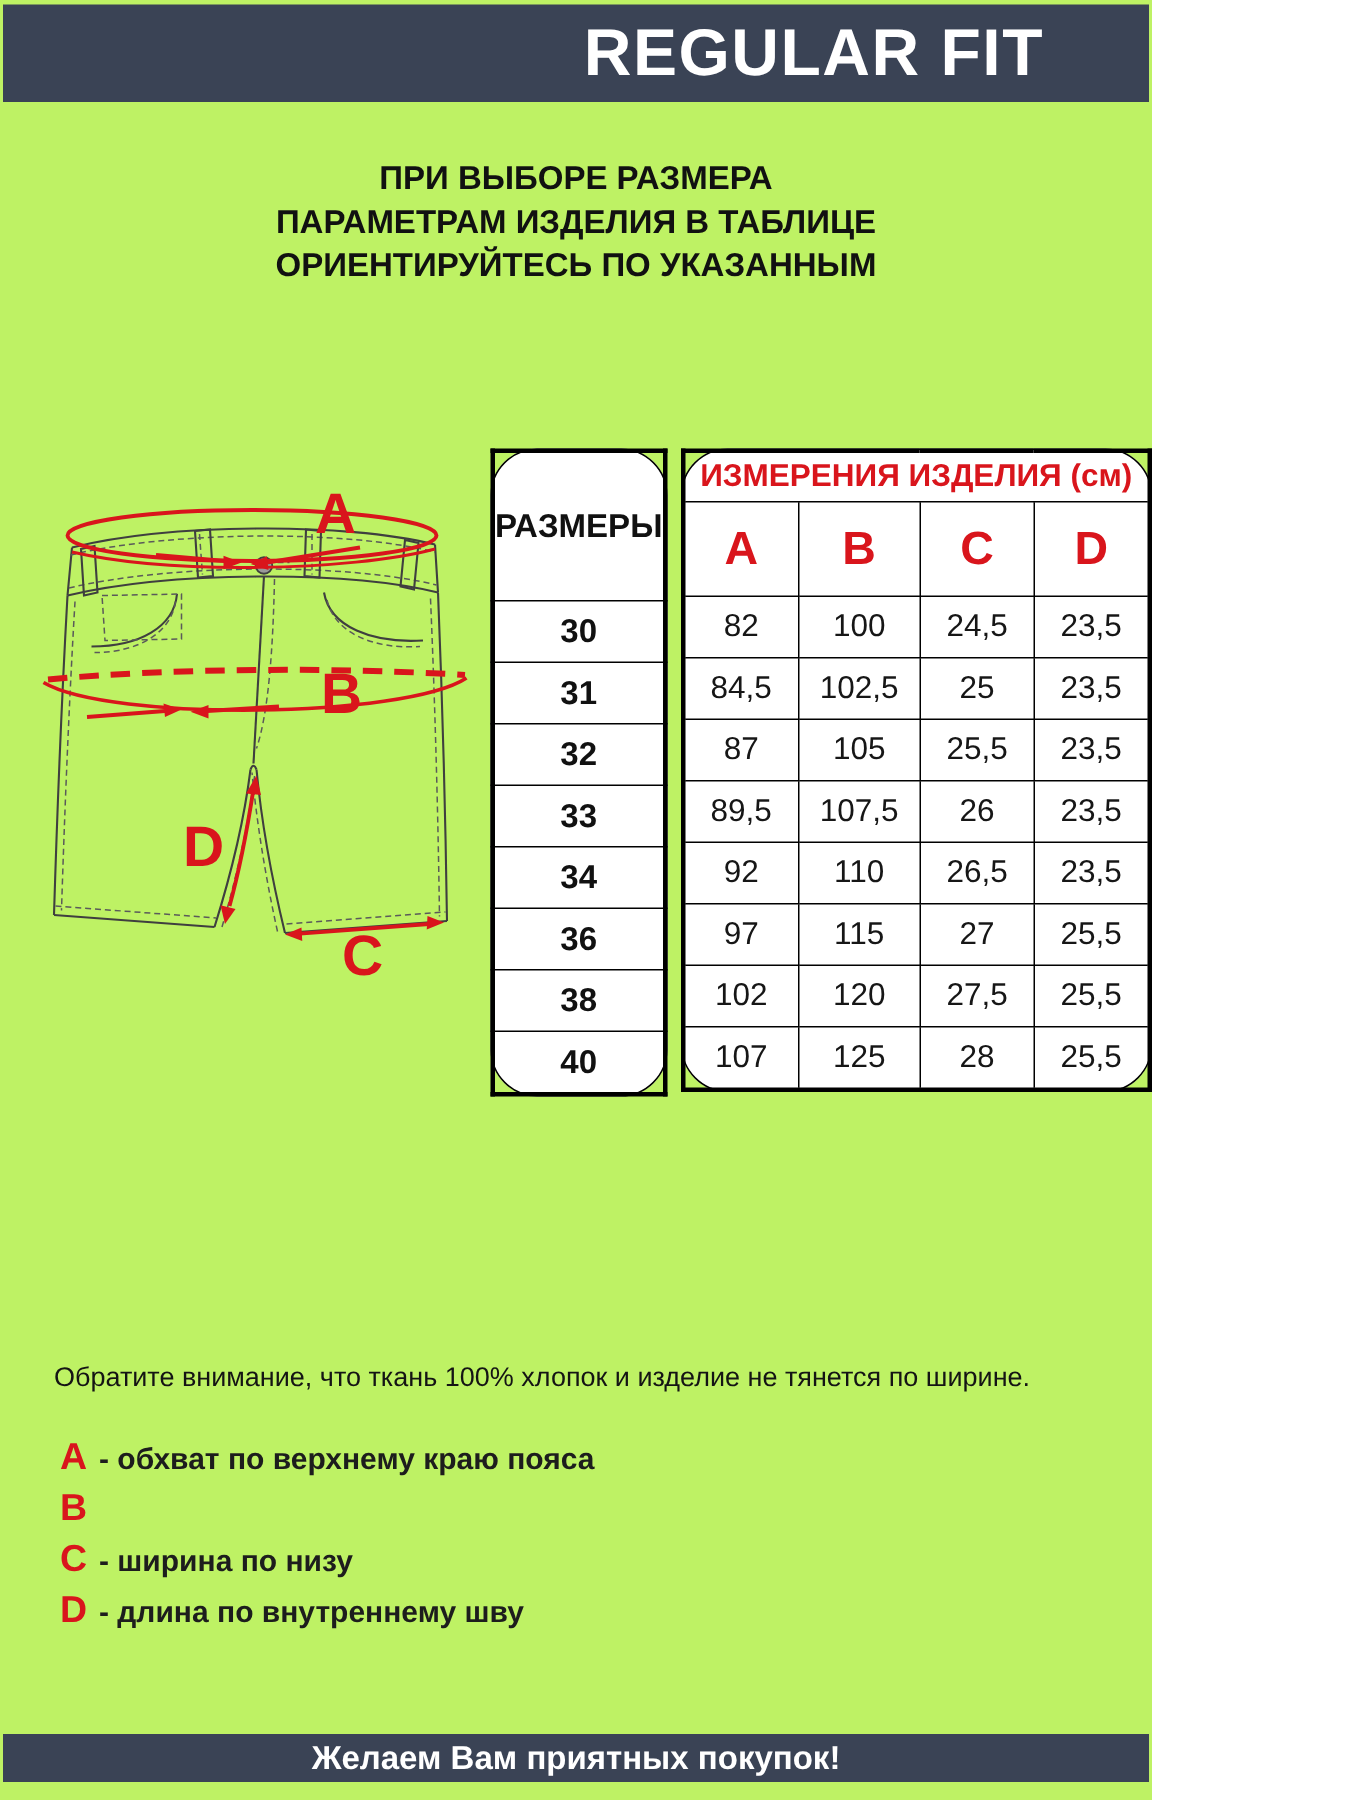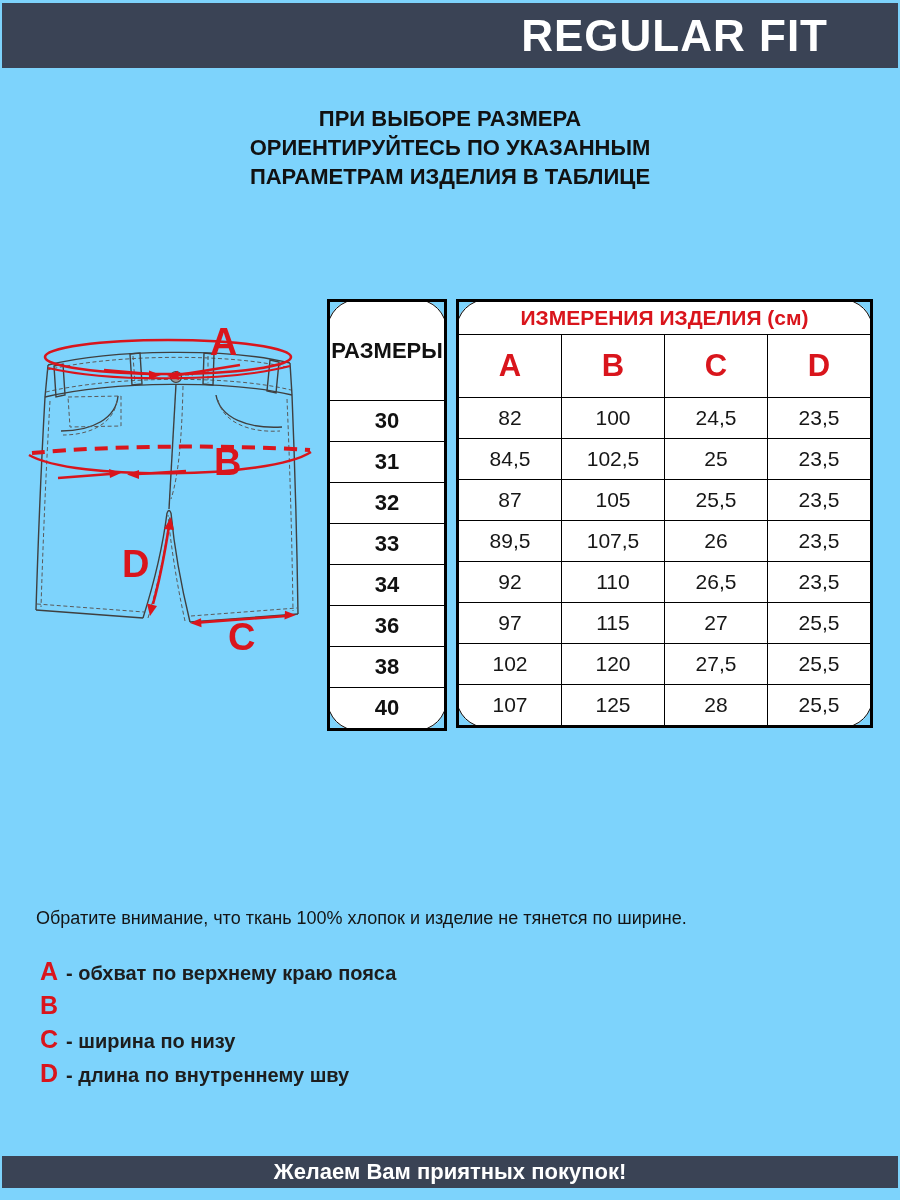--- a/index.html
+++ b/index.html
@@ -1,18 +1,18 @@
 <!DOCTYPE html>
 <html><head>
 <meta charset="utf-8">
 <style>
   html,body{margin:0;padding:0;background:#ffffff;}
   .page{
-    position:relative;width:900px;height:1200px;overflow:hidden;
-    background:#7dd3fc;font-family:"Liberation Sans",sans-serif;color:#161616;
+    position:relative;width:768px;height:1200px;overflow:hidden;
+    background:#bef264;font-family:"Liberation Sans",sans-serif;color:#161616;
   }
   
   .topbar{
     position:absolute;left:2px;right:2px;top:3px;height:65px;
     background:#3a4355;display:flex;align-items:center;justify-content:flex-end;
   }
   .topbar .title{
     color:#ffffff;font-weight:bold;font-size:44px;letter-spacing:1px;
     padding-right:70px;line-height:65px;white-space:nowrap;
   }
@@ -65,22 +65,22 @@
 <body>
 
 <div class="page">
 
   <div class="topbar">
     <div class="title">REGULAR FIT</div>
   </div>
 
   <div class="intro">
     <div>ПРИ ВЫБОРЕ РАЗМЕРА</div>
+    <div>ПАРАМЕТРАМ ИЗДЕЛИЯ В ТАБЛИЦЕ</div>
     <div>ОРИЕНТИРУЙТЕСЬ ПО УКАЗАННЫМ</div>
-    <div>ПАРАМЕТРАМ ИЗДЕЛИЯ В ТАБЛИЦЕ</div>
   </div>
 
   <svg class="diagram" viewBox="0 0 312 342" xmlns="http://www.w3.org/2000/svg">
 
     <g>
 
       <path class="sketch" d="M 30,42 C 95,26 212,25 272,40"></path>
       <path class="sketch" d="M 27,74 C 95,58 212,57 274,72"></path>
       <path class="sketch" d="M 30,42 L 27,74 M 272,40 L 274,72"></path>
       <path class="stitch" d="M 29,47 C 95,31 212,30 272,45"></path>

